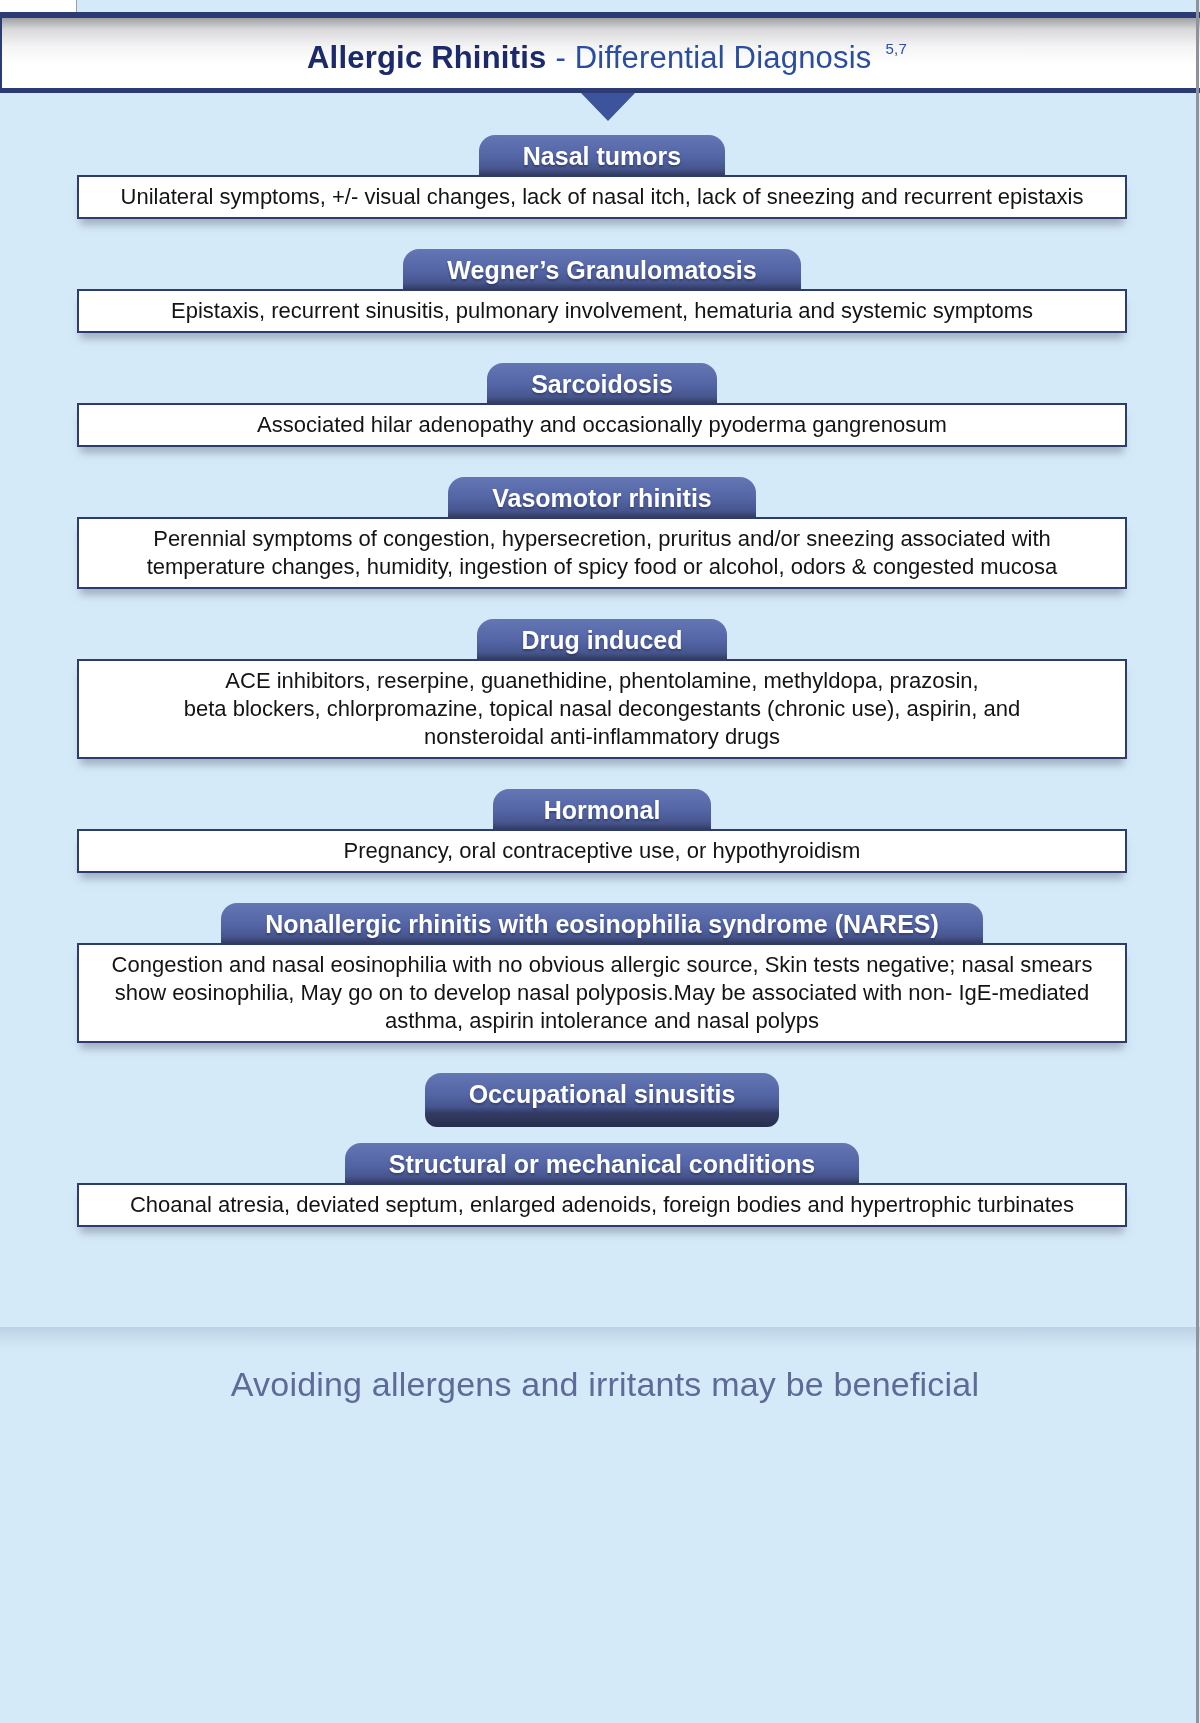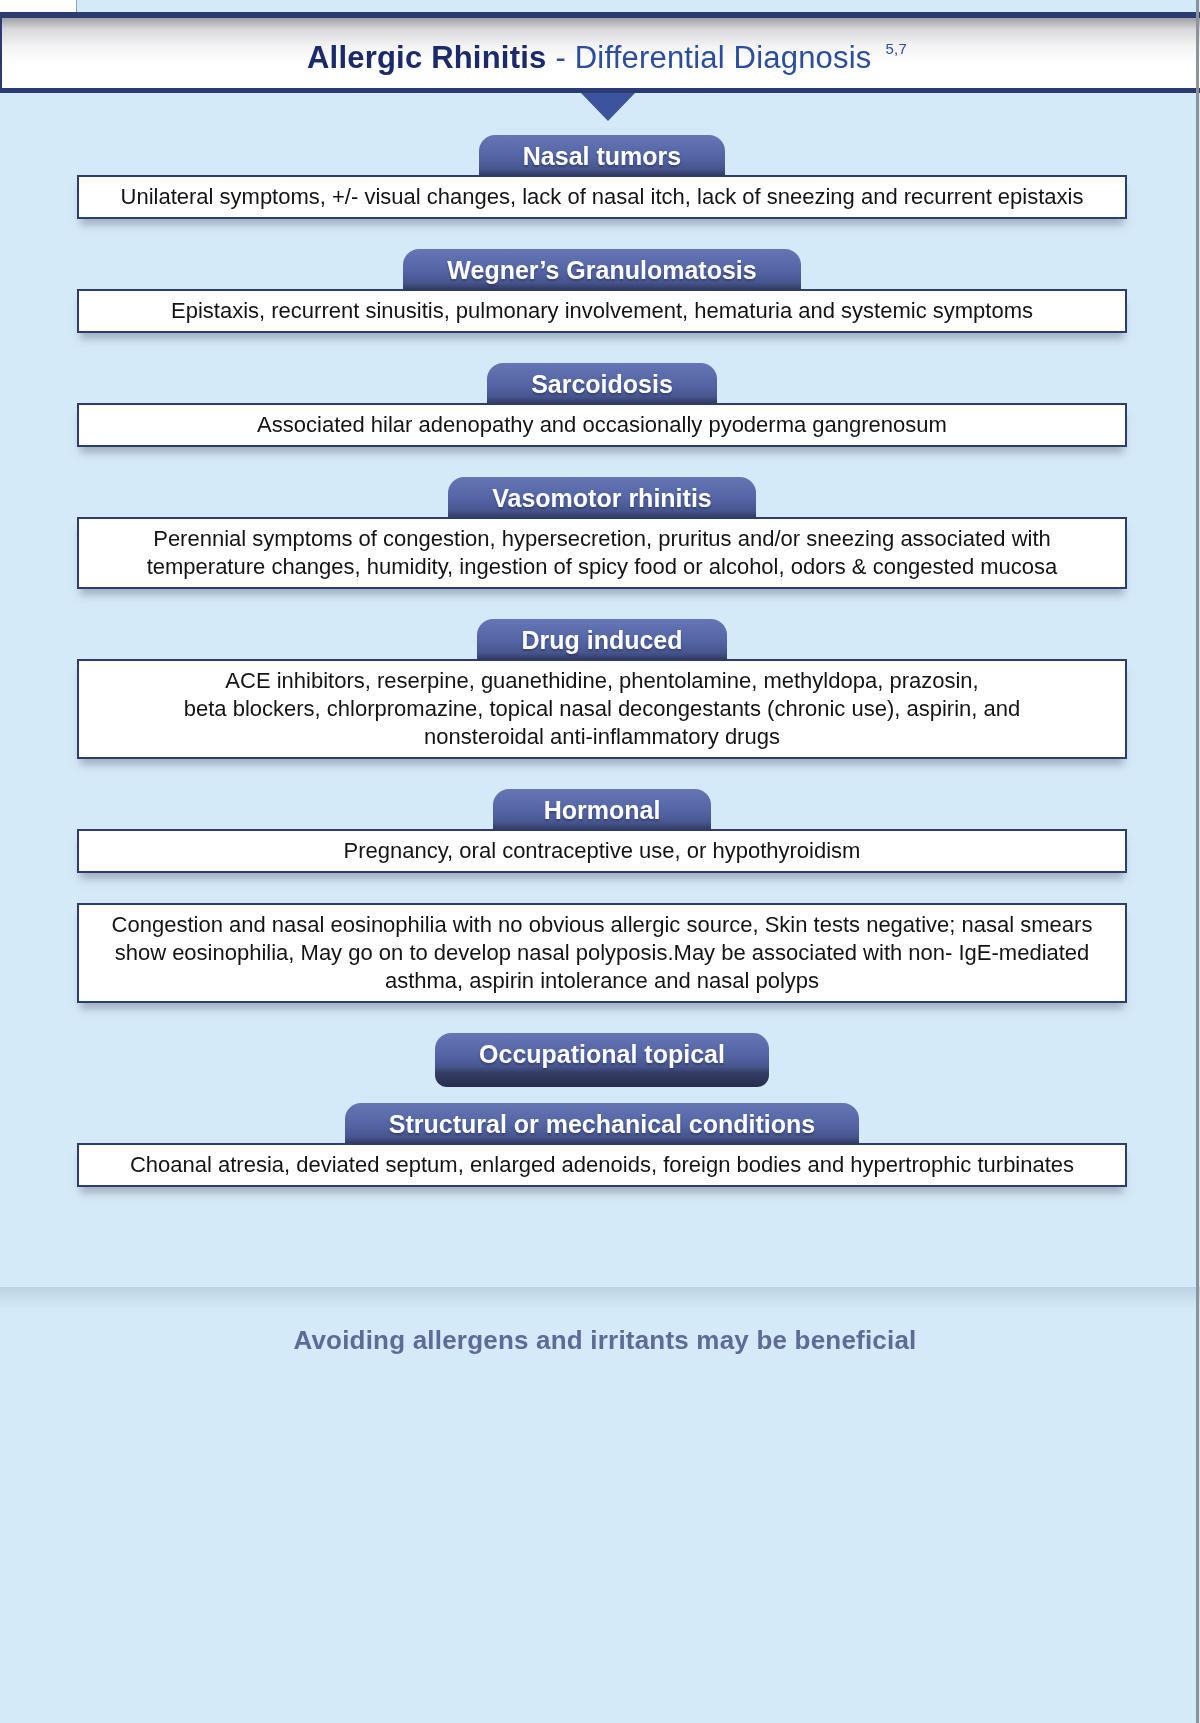--- a/index.html
+++ b/index.html
@@ -130,22 +130,22 @@
     height: 22px;
     background: linear-gradient(180deg, rgba(148, 170, 196, 0.38) 0%, rgba(148, 170, 196, 0) 100%);
   }
   .footer {
     text-align: center;
     margin-top: 16px;
     padding-left: 10px;
   }
   .footer-text {
     color: #5e6a97;
-    font-size: 26px;
-    font-weight: bold;
+    font-size: 34px;
+    font-weight: normal;
     letter-spacing: 0.2px;
     text-align: right;
   }
 </style>
 </head>
 <body>
 
 <div class="page">
 
   <div class="top-strip">
@@ -213,31 +213,34 @@
   <section class="dx-section">
     <div class="pill">
       <span class="pill-label">Hormonal</span>
     </div>
     <div class="info-box">
       <p class="info-text">Pregnancy, oral contraceptive use, or hypothyroidism</p>
     </div>
   </section>
 
   <section class="dx-section">
+    <div class="pill">
+      <span class="pill-label">Nonallergic rhinitis with eosinophilia syndrome (NARES)</span>
+    </div>
     <div class="info-box">
       <p class="info-text">Congestion and nasal eosinophilia with no obvious allergic source, Skin tests negative; nasal smears
 show eosinophilia, May go on to develop nasal polyposis.May be associated with non- IgE-mediated
 asthma, aspirin intolerance and nasal polyps</p>
     </div>
   </section>
 
 
   <section class="dx-section">
     <div class="pill">
-      <span class="pill-label">Occupational topical</span>
+      <span class="pill-label">Occupational sinusitis</span>
     </div>
   </section>
 
   <section class="dx-section">
     <div class="pill">
       <span class="pill-label">Structural or mechanical conditions</span>
     </div>
     <div class="info-box">
       <p class="info-text">Choanal atresia, deviated septum, enlarged adenoids, foreign bodies and hypertrophic turbinates</p>
     </div>

